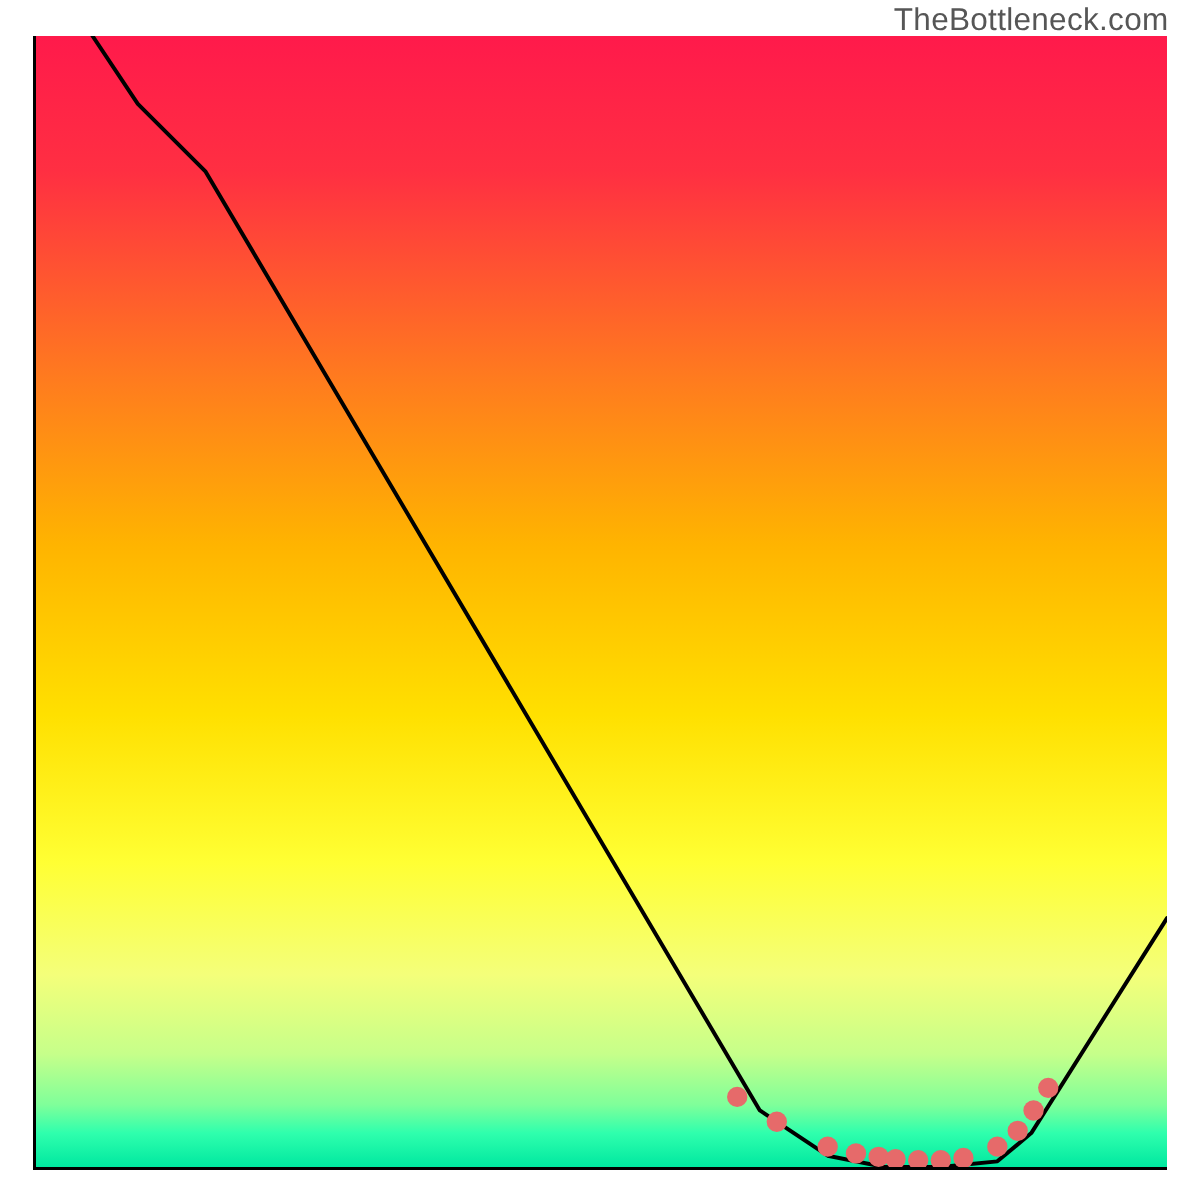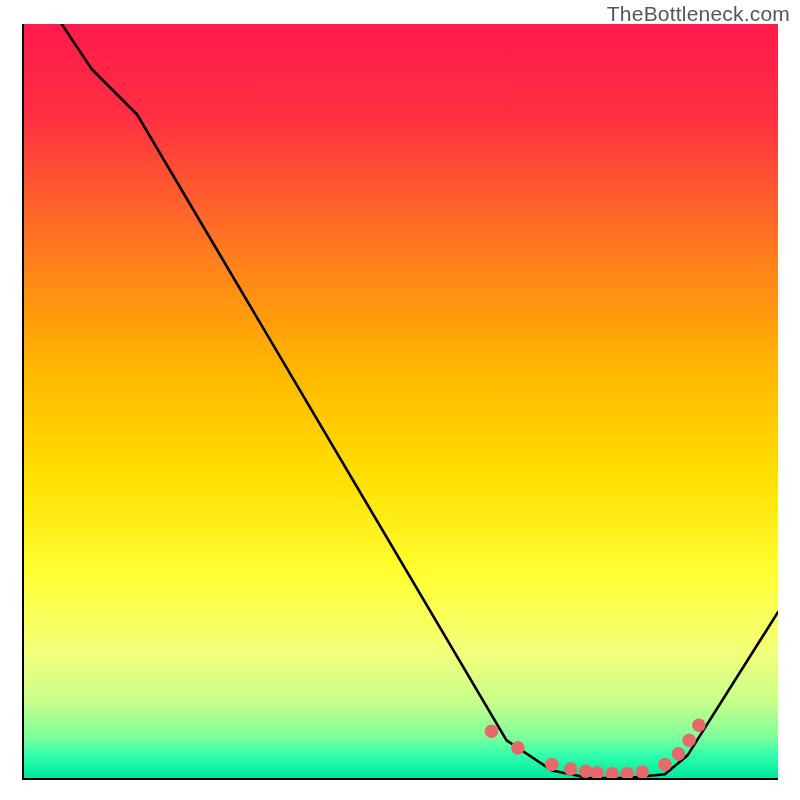--- a/index.html
+++ b/index.html
@@ -1,21 +1,21 @@
 <!DOCTYPE html>
 <html><head>
 <meta charset="utf-8">
 <style>
   * { margin: 0; padding: 0; box-sizing: border-box; }
   html, body { width: 800px; height: 800px; overflow: hidden; background: #fff; }
   .wrap { position: relative; width: 800px; height: 800px; }
   .brand {
     position: absolute;
     top: 2px;
-    right: 10px;
+    right: 21px;
     font-family: Arial, Helvetica, sans-serif;
     font-size: 21px;
     color: #565656;
     font-weight: 400;
     letter-spacing: 0.2px;
   }
   .plot {
     position: absolute;
     left: 22px;
     top: 24px;

